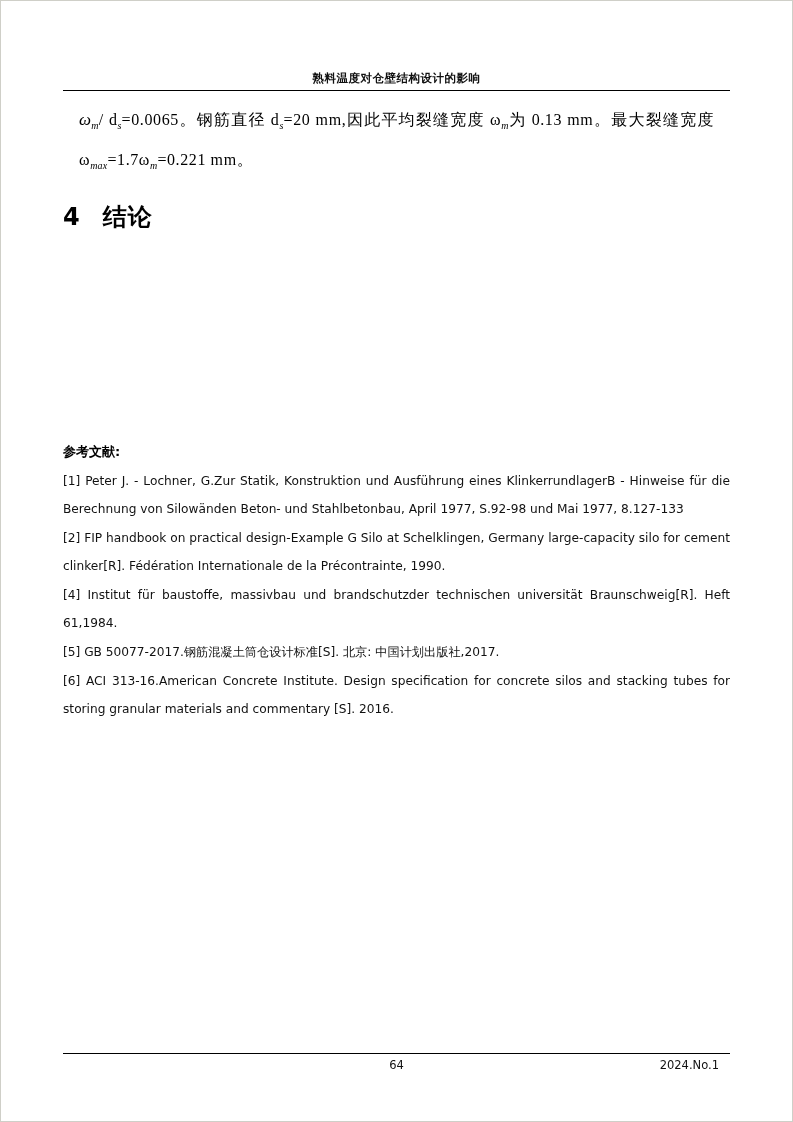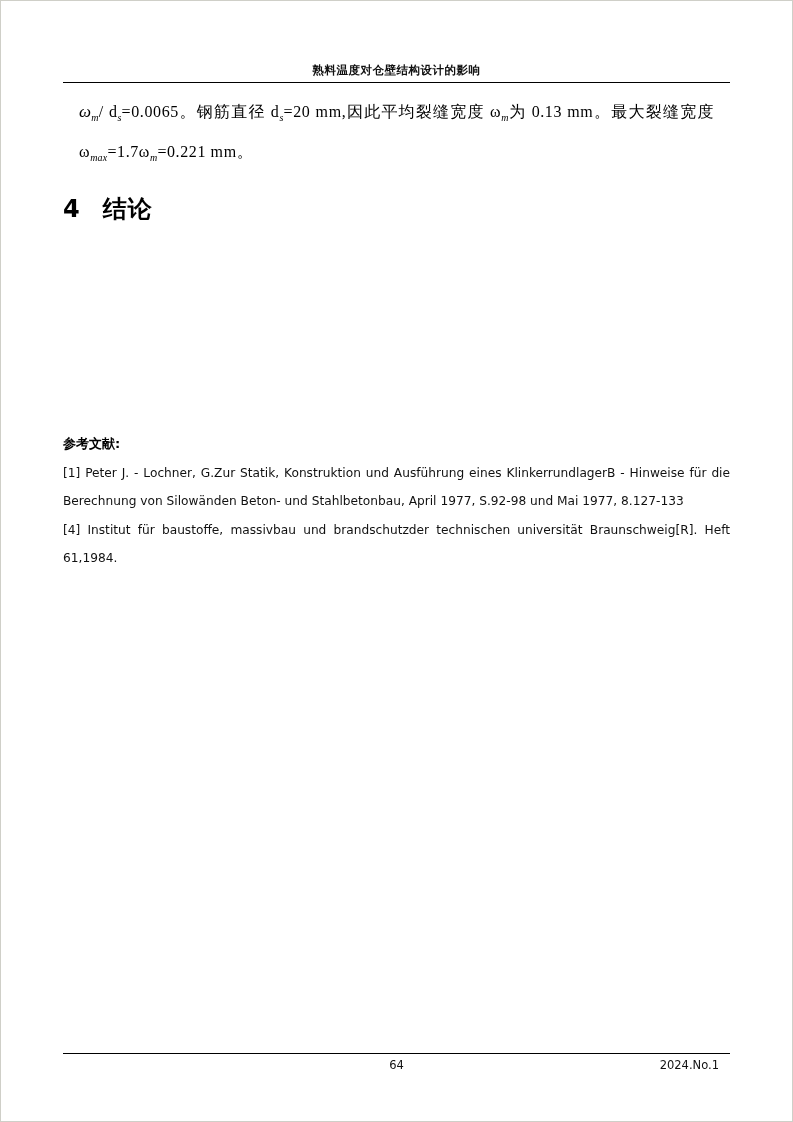--- a/index.html
+++ b/index.html
@@ -24,21 +24,21 @@
     content: "";
     position: absolute;
     left: 0; top: 0; right: 0; bottom: 0;
     border: 1px solid #cfcfc8;
     pointer-events: none;
   }
 
   .content {
     position: absolute;
     left: 63px;
-    top: 8px;
+    top: 16px;
     width: 667px;
   }
 
   
   .header {
     margin-top: 55px;
     text-align: center;
     font-family: "DejaVu Sans", sans-serif;
     font-size: 11.5px;
     font-weight: bold;
@@ -160,21 +160,24 @@
     <div class="header-rule"></div>
 
     <p class="para para-formula"><span class="it">ω</span><span class="sub">m</span><span class="num">/ d</span><span class="sub">s</span><span class="num">=0.0065。钢筋直径 d</span><span class="sub">s</span><span class="num">=20 mm,因此平均裂缝宽度 ω</span><span class="sub">m</span><span class="num">为 0.13 mm。最大裂缝宽度 ω</span><span class="sub">max</span><span class="num">=1.7ω</span><span class="sub">m</span><span class="num">=0.221 mm。</span></p>
 
     <div class="sec-heading"><span class="sec-no">4</span><span>结论</span></div>
 
 
     <div class="refs">
       <div class="refs-title">参考文献:</div>
       <p class="ref-item">[1] Peter J. - Lochner, G.Zur Statik, Konstruktion und Ausführung eines KlinkerrundlagerB - Hinweise für die Berechnung von Silowänden Beton- und Stahlbetonbau, April 1977, S.92-98 und Mai 1977, 8.127-133</p>
+      <p class="ref-item">[2] FIP handbook on practical design-Example G Silo at Schelklingen, Germany large-capacity silo for cement clinker[R]. Fédération Internationale de la Précontrainte, 1990.</p>
       <p class="ref-item">[4] Institut für baustoffe, massivbau und brandschutzder technischen universität Braunschweig[R]. Heft 61,1984.</p>
+      <p class="ref-item">[5] GB 50077-2017.钢筋混凝土筒仓设计标准[S]. 北京: 中国计划出版社,2017.</p>
+      <p class="ref-item">[6] ACI 313-16.American Concrete Institute. Design specification for concrete silos and stacking tubes for storing granular materials and commentary [S]. 2016.</p>
     </div>
 
   </div>
 
   <div class="footer-rule"></div>
   <div class="footer">
     <span class="page-no">64</span>
     <span class="issue">2024.No.1</span>
   </div>
 

